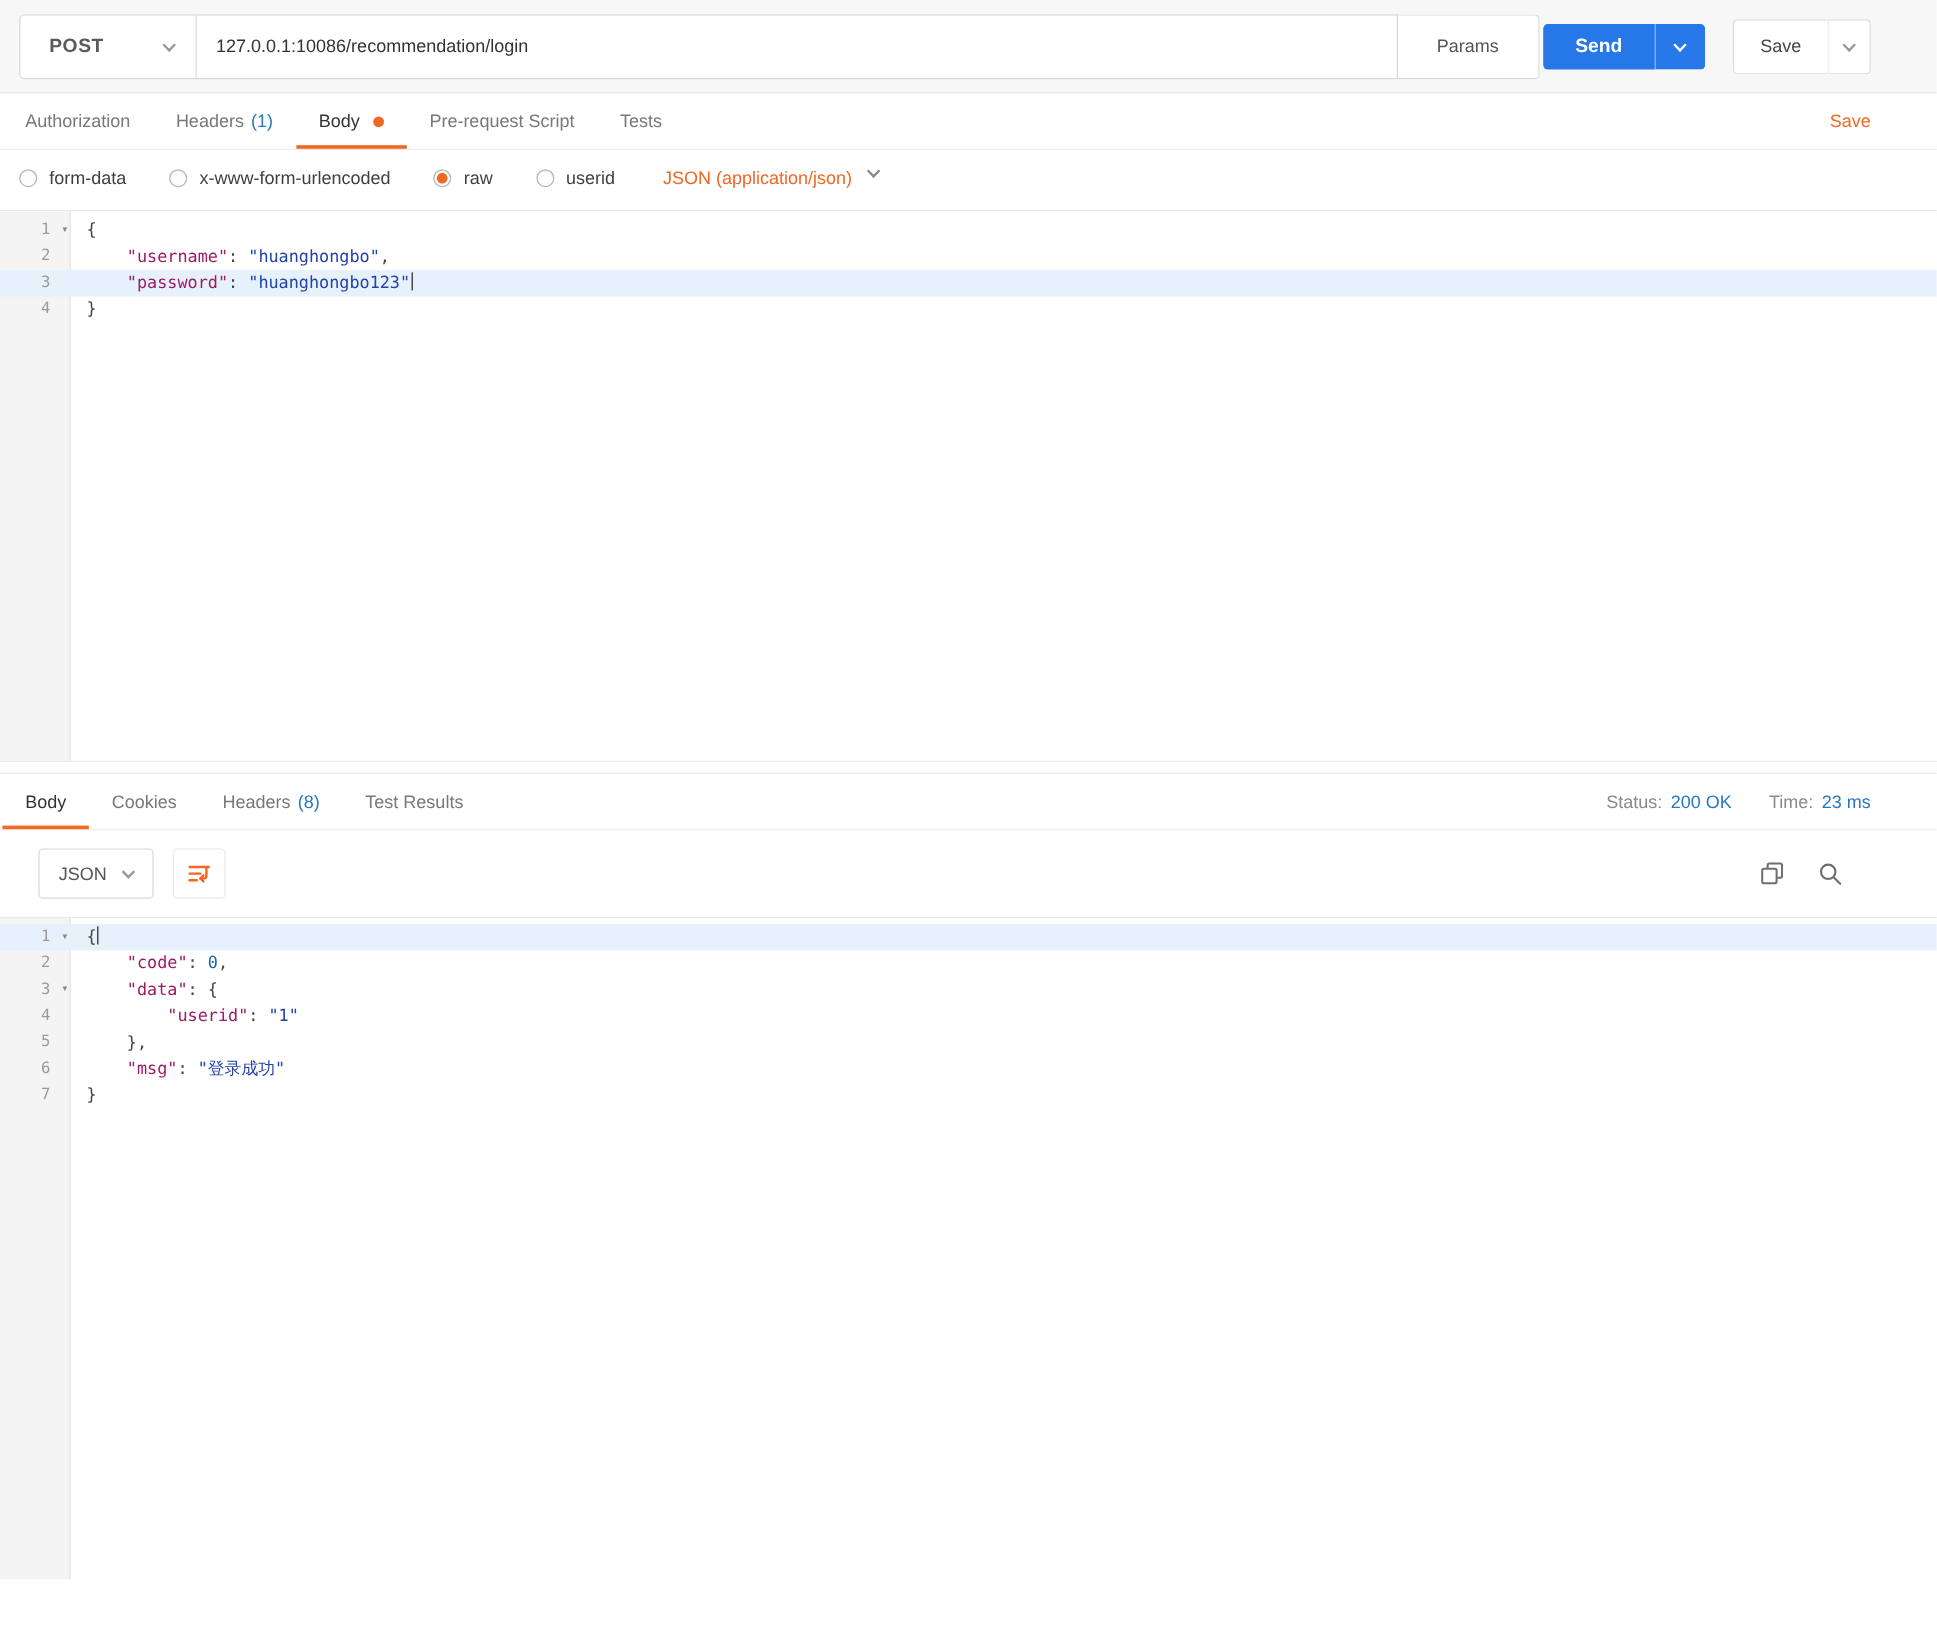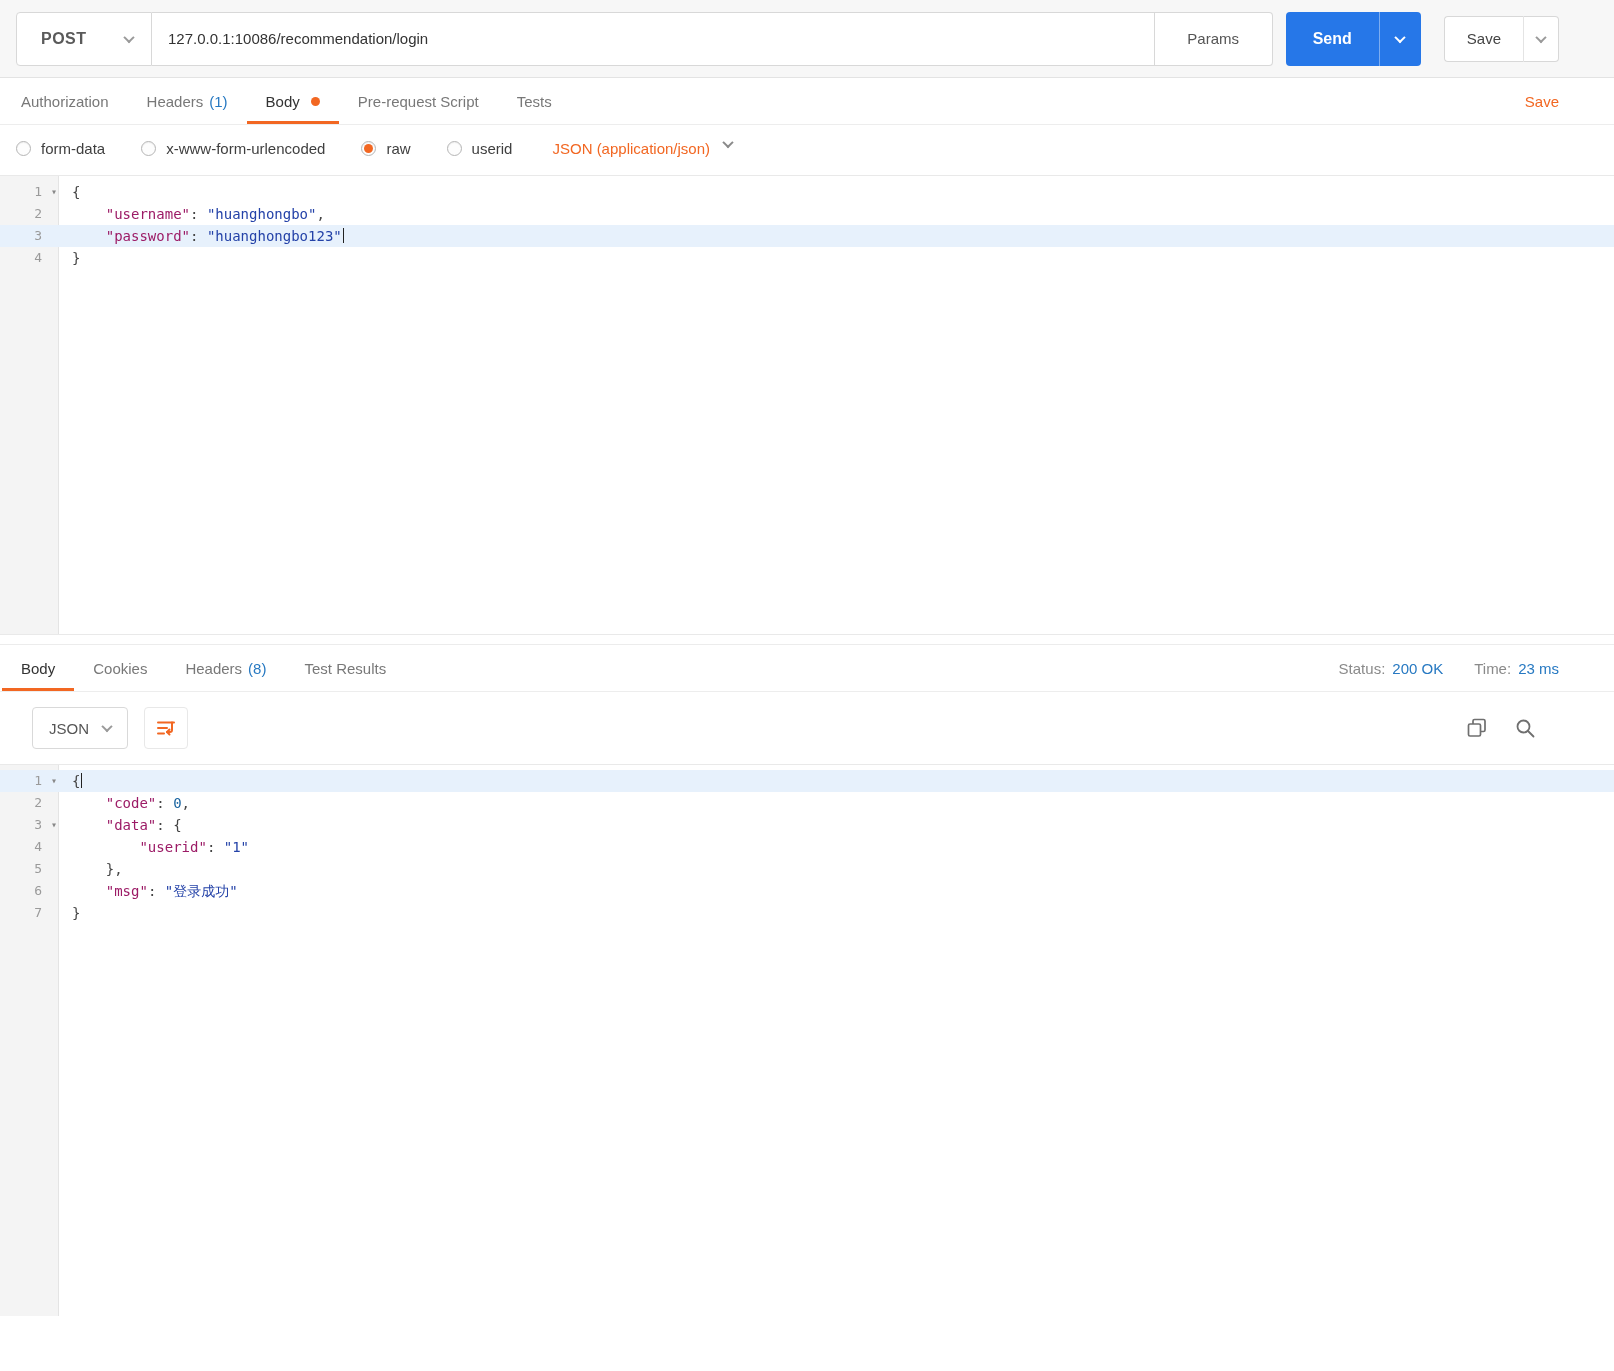--- a/index.html
+++ b/index.html
@@ -9,35 +9,35 @@
   }
 
   
   .toolbar {
     display: flex; align-items: center; height: 78px;
     background: #f7f7f7; border-bottom: 1px solid #e3e3e3;
     padding-left: 16px;
   }
   .url-group { display: flex; flex: 1; height: 54px; }
   .method-select {
-    width: 136px; background: #fff; border: 1px solid #d8d8d8;
+    width: 148px; background: #fff; border: 1px solid #d8d8d8;
     border-radius: 4px 0 0 4px; display: flex; align-items: center;
     justify-content: space-between; padding: 0 18px 0 24px;
     color: #5a5a5a; font-weight: 600; font-size: 16px; letter-spacing: .5px; cursor: pointer;
   }
   .url-input {
     flex: 1; border: 1px solid #d8d8d8; border-left: none; background: #fff;
     padding: 0 16px; font-size: 15px; color: #333; outline: none;
     font-family: "Liberation Sans", sans-serif;
   }
   .params-btn {
     width: 118px; background: #fff; border: 1px solid #d8d8d8; border-left: none;
     border-radius: 0 4px 4px 0; font-size: 15px; color: #555; cursor: pointer;
   }
-  .send-group { display: flex; height: 54px; margin-left: 13px; }
+  .send-group { display: flex; height: 38px; margin-left: 3px; }
   .send-main {
     background: #2677E8; color: #fff; border: none; border-radius: 4px 0 0 4px;
     font-size: 16px; font-weight: 700; padding: 0 27px; cursor: pointer;
   }
   .send-caret {
     background: #2677E8; border: none; border-left: 1px solid rgba(255,255,255,.4);
     border-radius: 0 4px 4px 0; width: 42px; display: flex; align-items: center;
     justify-content: center; cursor: pointer;
   }
   .save-group { display: flex; height: 46px; margin-left: 23px; margin-right: 55px; }

